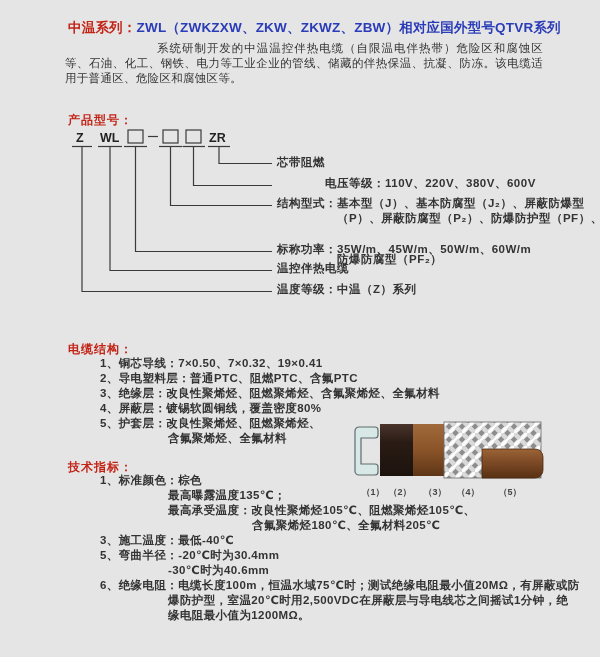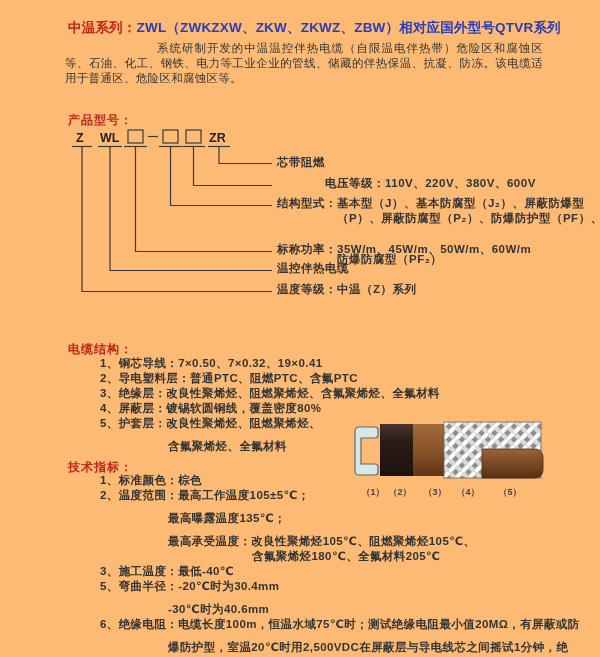--- a/index.html
+++ b/index.html
@@ -1,18 +1,18 @@
 <!DOCTYPE html>
 <html><head>
 <meta charset="utf-8">
 <style>
   * { margin:0; padding:0; box-sizing:border-box; }
   html,body { background:#ffffff; }
   body { font-family:"Liberation Sans","DejaVu Sans",sans-serif; color:#2a2a2a; }
-  .page { position:relative; width:600px; height:657px; background:#fdba74; overflow:hidden; }
+  .page { position:relative; width:600px; height:657px; background:#e5e5e5; overflow:hidden; }
 
   .doc-title { position:absolute; left:68px; top:19px; font-size:13.5px; font-weight:bold; letter-spacing:0.2px; white-space:nowrap; }
   .doc-title .red { color:#c22518; }
   .doc-title .blue { color:#2b3cb8; }
 
   .intro { position:absolute; left:65px; top:41px; width:478px; font-size:11.5px; line-height:15px;
            text-indent:92px; text-align:justify; color:#333; font-weight:500; letter-spacing:0.3px; }
 
   .sec-heading { position:absolute; font-size:12px; font-weight:bold; color:#c22518; letter-spacing:1px; }
   #h-model { left:68px; top:112px;text-align:right; }
@@ -21,21 +21,21 @@
 
   .model-diagram { position:absolute; left:60px; top:128px; }
   .model-labels { position:absolute; left:0; top:0; }
   .model-label { position:absolute; font-size:11.5px; font-weight:600; color:#333; white-space:nowrap; letter-spacing:0.5px; }
 
   .list { position:absolute; font-size:11.5px; line-height:15px; color:#333; font-weight:600; letter-spacing:0.4px; }
   #structure-list { left:100px; top:356px; }
   #tech-list { left:100px; top:473px; }
   .list .row { white-space:nowrap; }
   .ind0 { padding-left:0; }
-  .ind1 { padding-left:68px;margin-top:8px; }
+  .ind1 { padding-left:68px; }
   .ind2 { padding-left:152px; }
 
   .cable-photo { position:absolute; left:345px; top:420px; width:210px; height:82px; }
   .cable-photo svg { position:absolute; left:0; top:0; }
   .cable-num { position:absolute; top:66px; font-size:9px; color:#444; font-weight:600; white-space:nowrap; transform:translateX(-50%); }
 </style>
 </head>
 <body>
 
 <div class="page">
@@ -137,21 +137,20 @@
     <span class="cable-num" style="left:28px;">（1）</span>
     <span class="cable-num" style="left:55px;">（2）</span>
     <span class="cable-num" style="left:90px;">（3）</span>
     <span class="cable-num" style="left:123px;">（4）</span>
     <span class="cable-num" style="left:165px;">（5）</span>
   </div>
 
   <div class="sec-heading" id="h-tech">技术指标：</div>
   <div class="list" id="tech-list">
     <div class="row ind0">1、标准颜色：棕色</div>
-    <div class="row ind0">2、温度范围：最高工作温度105±5℃；</div>
     <div class="row ind1">最高曝露温度135℃；</div>
     <div class="row ind1">最高承受温度：改良性聚烯烃105℃、阻燃聚烯烃105℃、</div>
     <div class="row ind2">含氟聚烯烃180℃、全氟材料205℃</div>
     <div class="row ind0">3、施工温度：最低-40℃</div>
     <div class="row ind0">5、弯曲半径：-20℃时为30.4mm</div>
     <div class="row ind1">-30℃时为40.6mm</div>
     <div class="row ind0">6、绝缘电阻：电缆长度100m，恒温水域75℃时；测试绝缘电阻最小值20MΩ，有屏蔽或防</div>
     <div class="row ind1">爆防护型，室温20℃时用2,500VDC在屏蔽层与导电线芯之间摇试1分钟，绝</div>
     <div class="row ind1">缘电阻最小值为1200MΩ。</div>
   </div>

